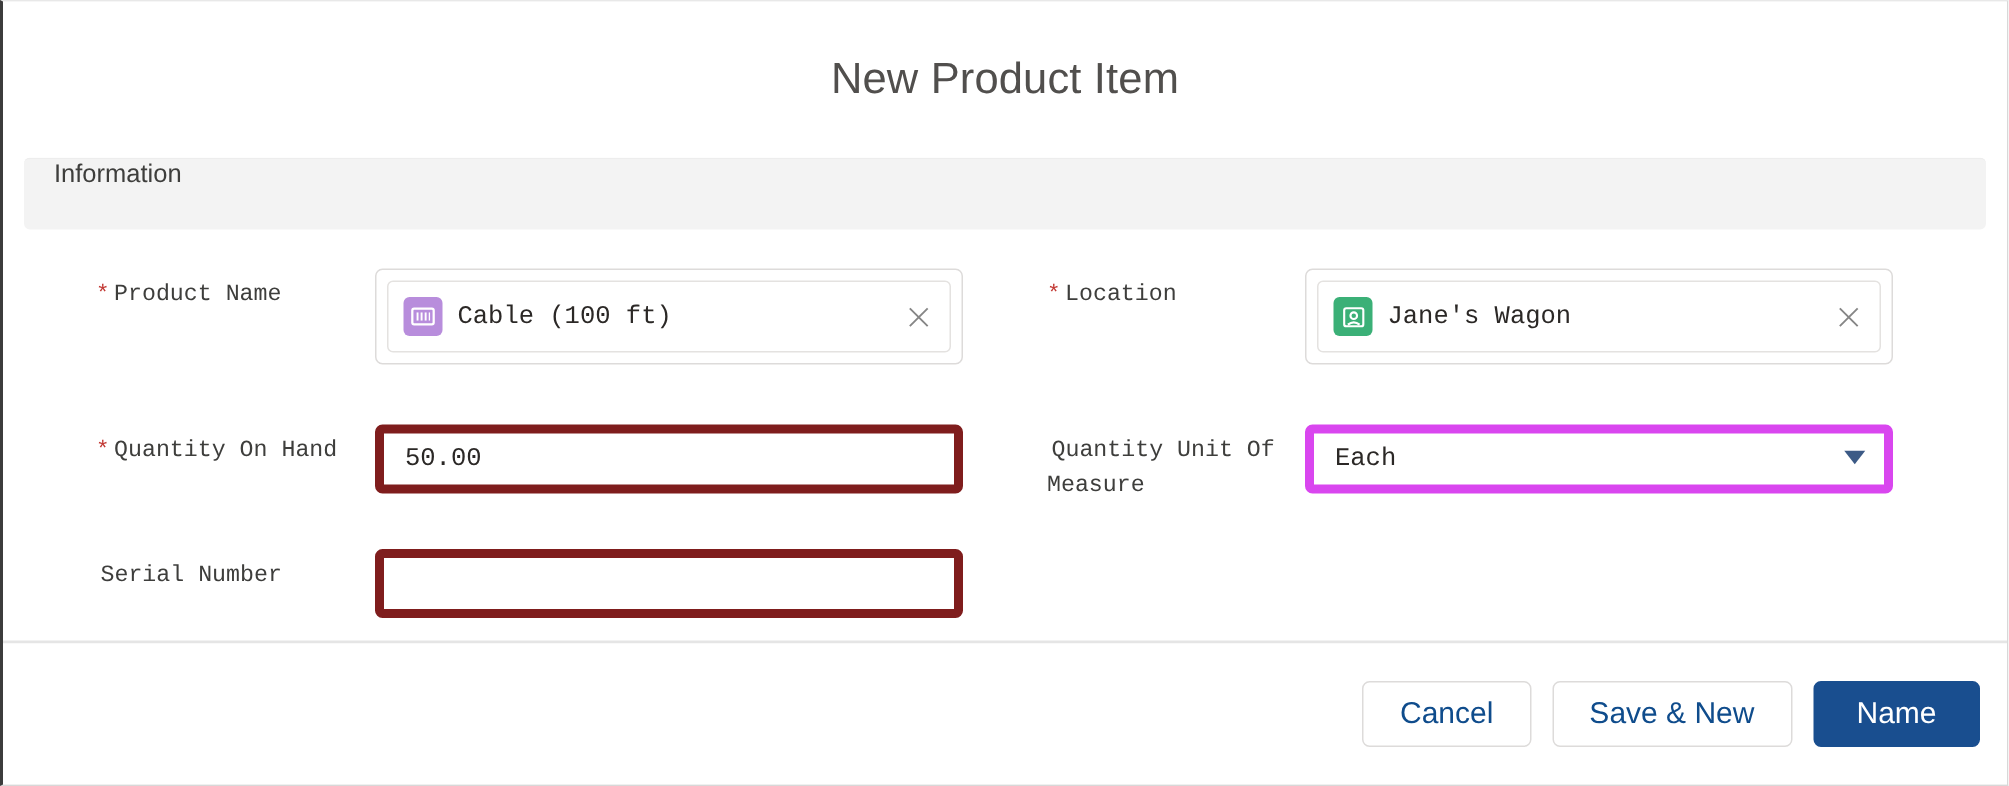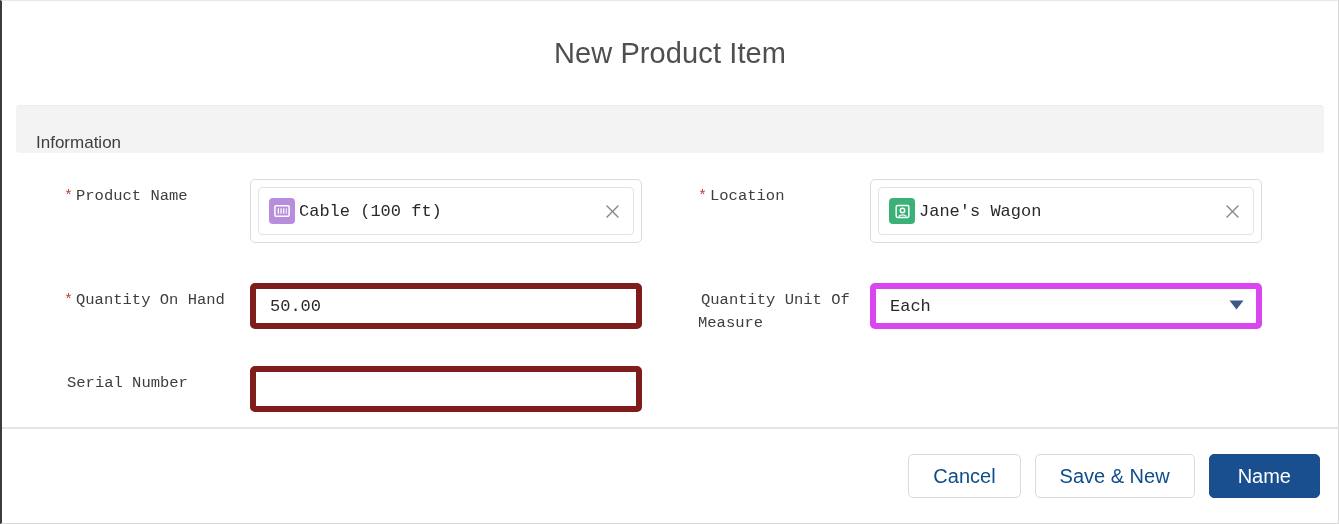--- a/index.html
+++ b/index.html
@@ -43,21 +43,21 @@
 
   
   .section-band-wrap {
     padding: 0 14px;
   }
   .section-band {
     background: #f3f3f3;
     border-radius: 4px;
     height: 48px;
     display: flex;
-    align-items: flex-end;
+    align-items: flex-start;
     padding-left: 20px;
     box-sizing: border-box;
     border-top: 1px solid #ededed;
   }
   .section-title {
     font-size: 17px;
     color: #3e3e3c;
     font-weight: 400;
   }
 
@@ -135,21 +135,21 @@
     display: flex;
     align-items: center;
     justify-content: center;
   }
   .pill-icon.product  { background: #b88ddc; }
   .pill-icon.location { background: #3bb077; }
   .pill-text {
     flex: 1 1 auto;
     font-size: 17px;
     color: #2b2826;
-    padding-left: 4px;
+    padding-left: 10px;
     white-space: nowrap;
     overflow: hidden;
     text-overflow: ellipsis;
   }
   .pill-clear {
     flex: 0 0 30px;
     width: 30px;
     height: 30px;
     display: flex;
     align-items: center;

